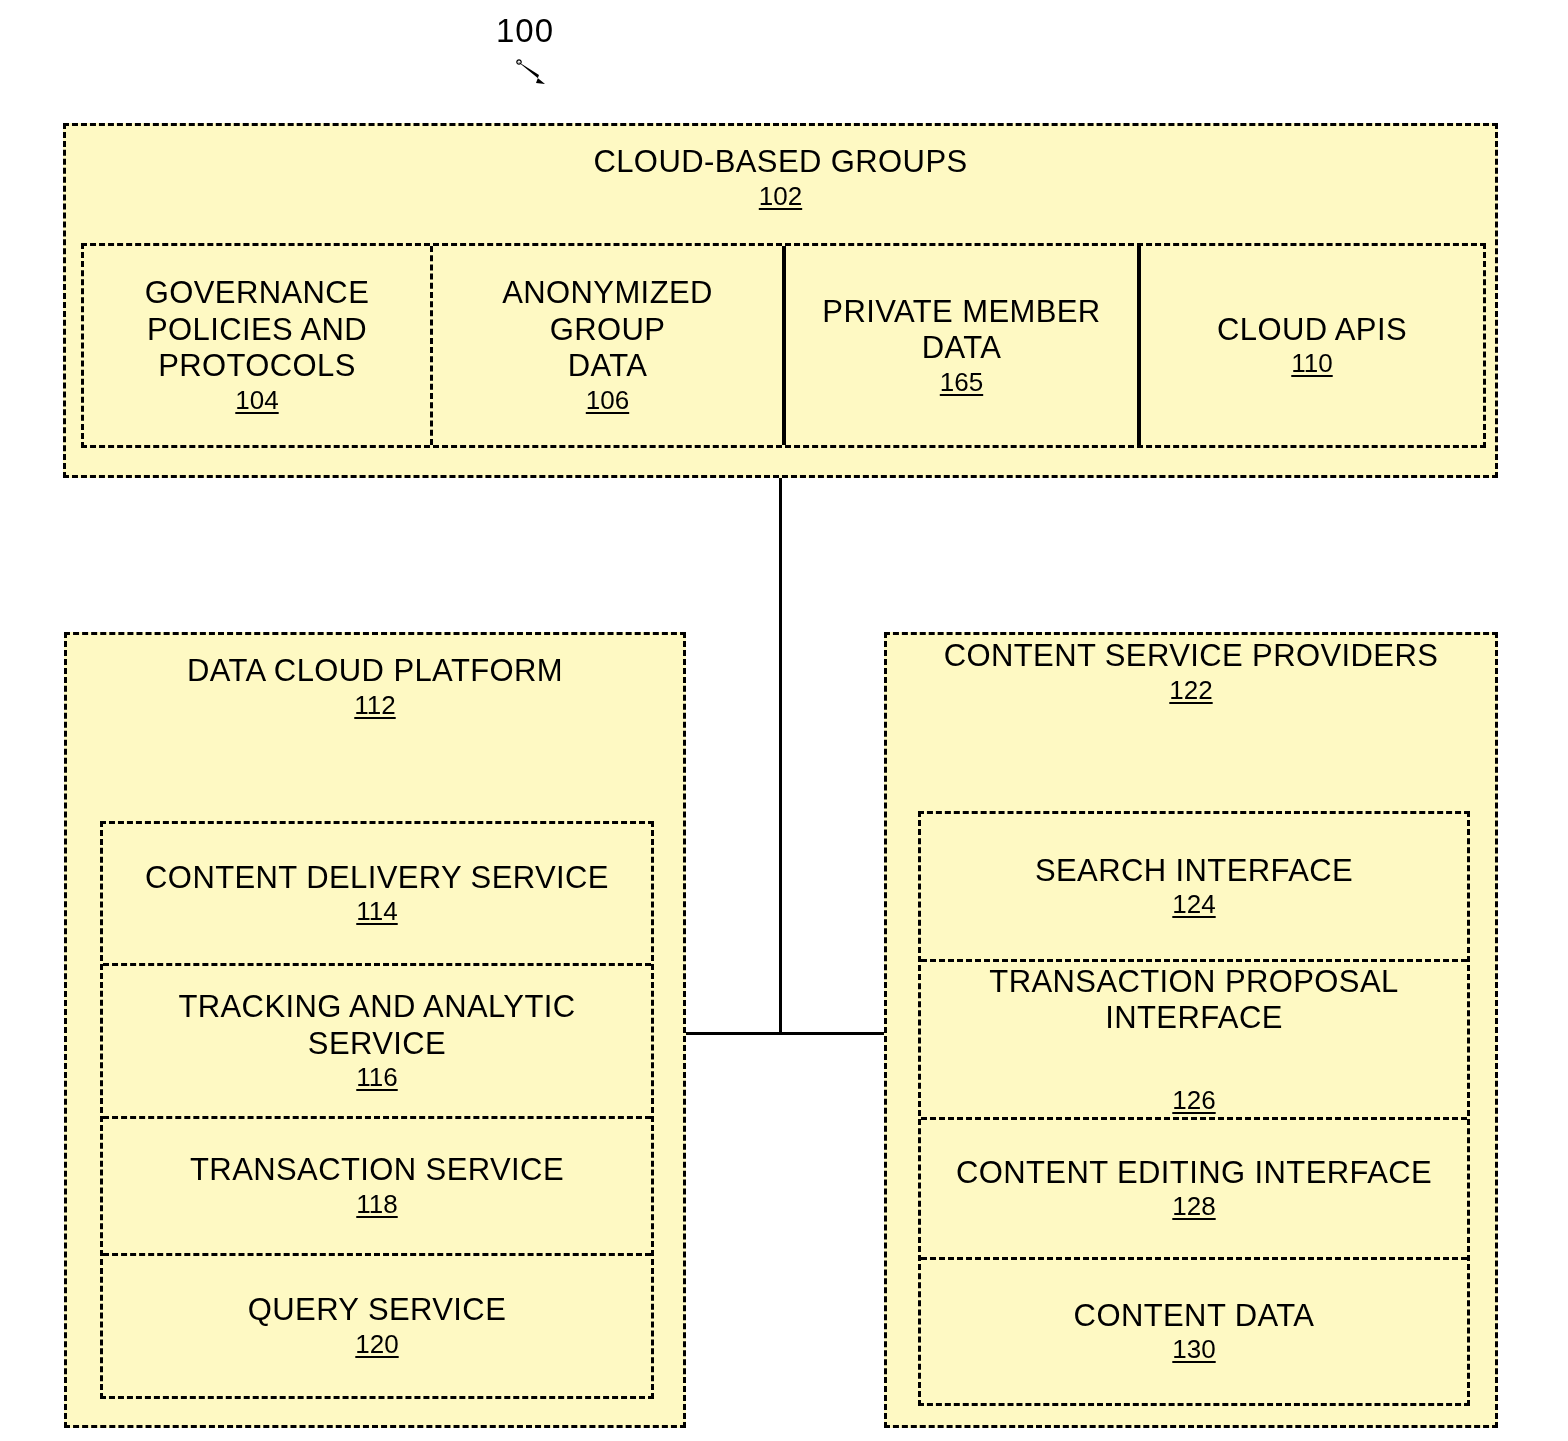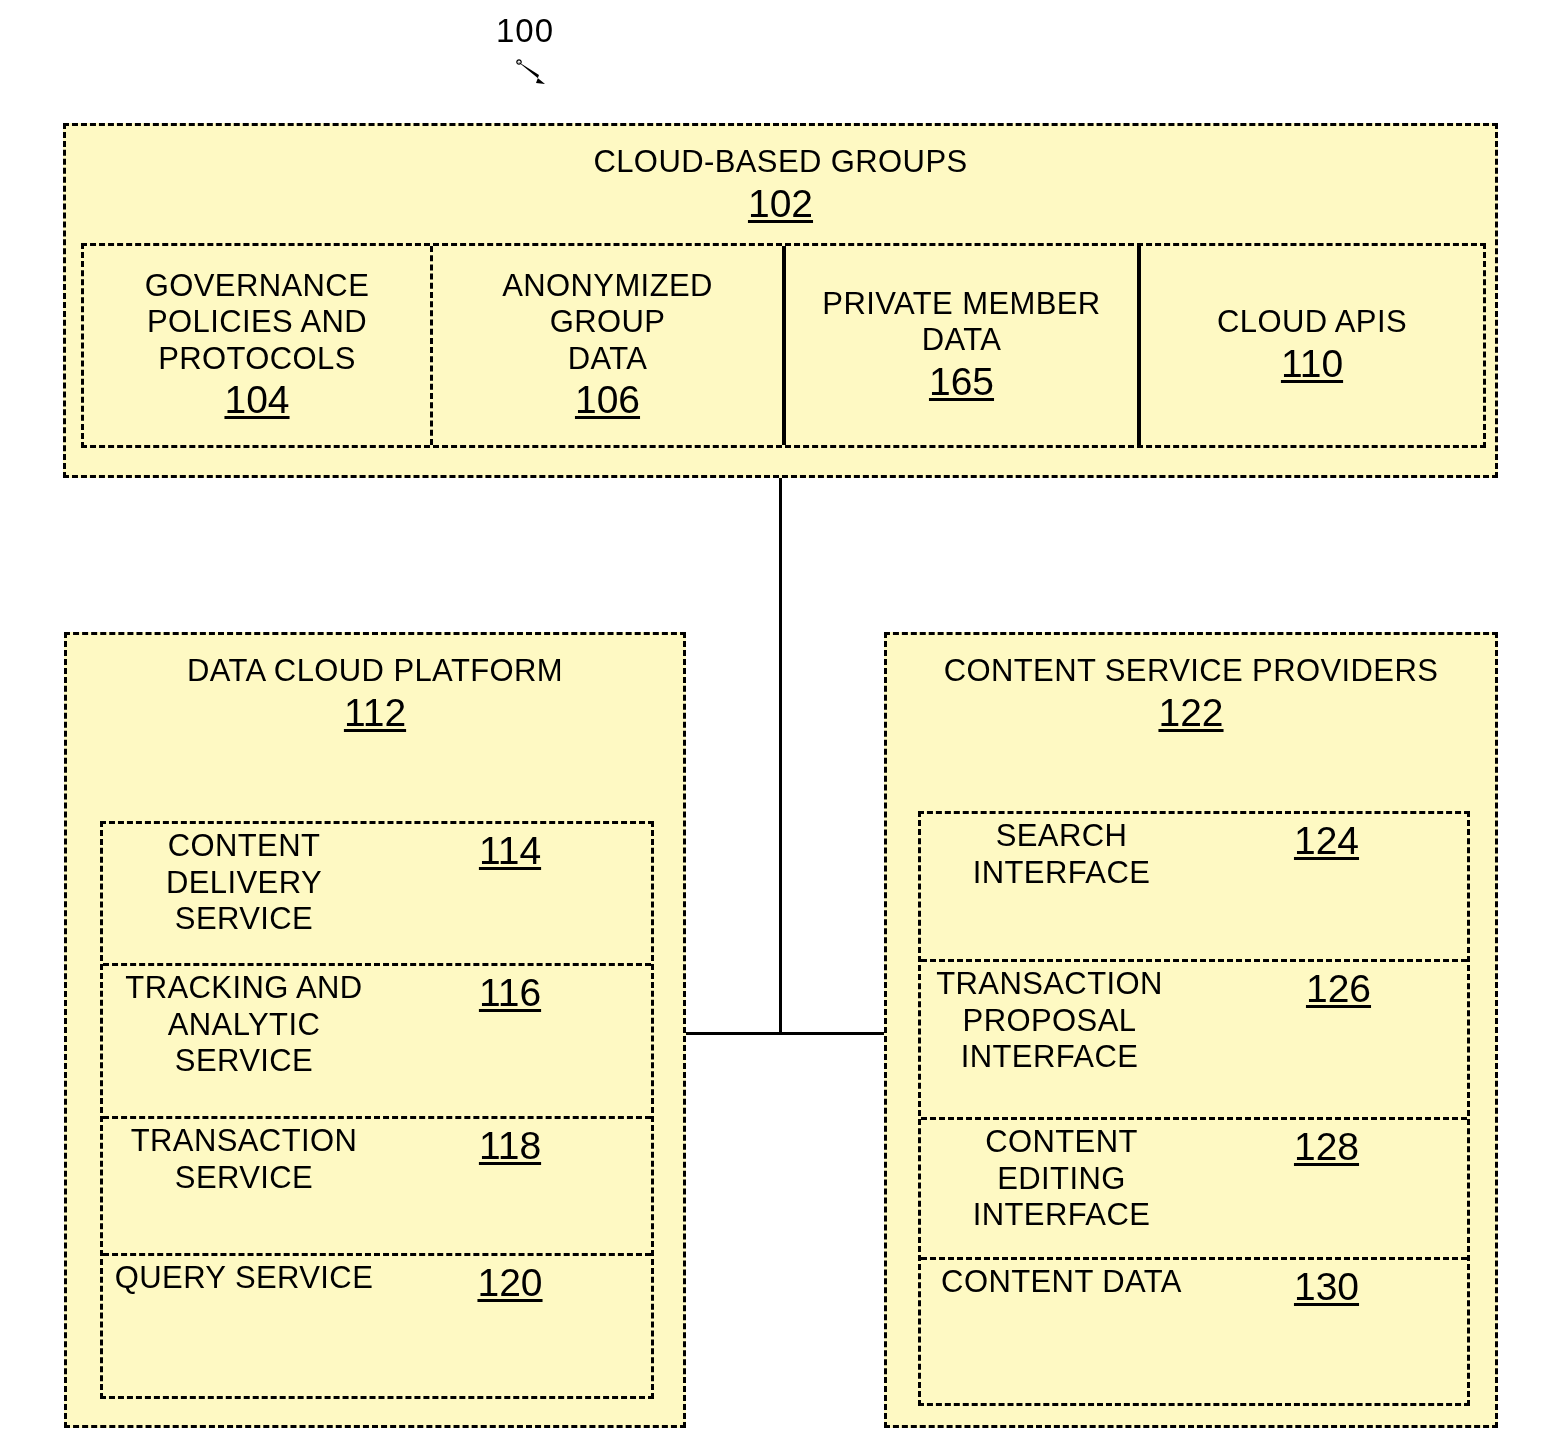--- a/index.html
+++ b/index.html
@@ -52,21 +52,21 @@
 
   .title {
     text-align: center;
     font-size: 31px;
     line-height: 1.18;
     letter-spacing: 0.4px;
     white-space: pre-line;
   }
   .ref {
     text-align: center;
-    font-size: 39px;
+    font-size: 26px;
     line-height: 1.18;
     text-decoration: underline;
     text-underline-offset: 3px;
   }
 
   
   #cloud-groups {
     left: 63px;
     top: 123px;
     width: 1435px;
@@ -145,44 +145,44 @@
     width: 554px;
     height: 578px;
     box-sizing: border-box;
     border: 3px dashed #000;
     display: flex;
     flex-direction: column;
   }
   .stack-cell {
     box-sizing: border-box;
     display: flex;
-    flex-direction: row;
+    flex-direction: column;
     justify-content: center;
-    align-items: flex-start;
+    align-items: center;
     padding: 4px 8px;
   }
   .stack-cell + .stack-cell { border-top: 3px dashed #000; }
   .stack-cell .title, .stack-cell .ref { width: 100%; }
 
   #cell-114 { height: 139px; }
   #cell-116 { height: 153px; }
   #cell-118 { height: 137px; }
   #cell-120 { height: 143px; }
 
   
   #content-service-providers {
     left: 884px;
     top: 632px;
     width: 614px;
     height: 796px;
   }
   #csp-header {
     position: absolute;
     left: 0;
-    top: 18px;
+    top: 3px;
     width: 100%;
   }
   #csp-cells {
     position: absolute;
     left: 31px;
     top: 176px;
     width: 552px;
     height: 595px;
     box-sizing: border-box;
     border: 3px dashed #000;

